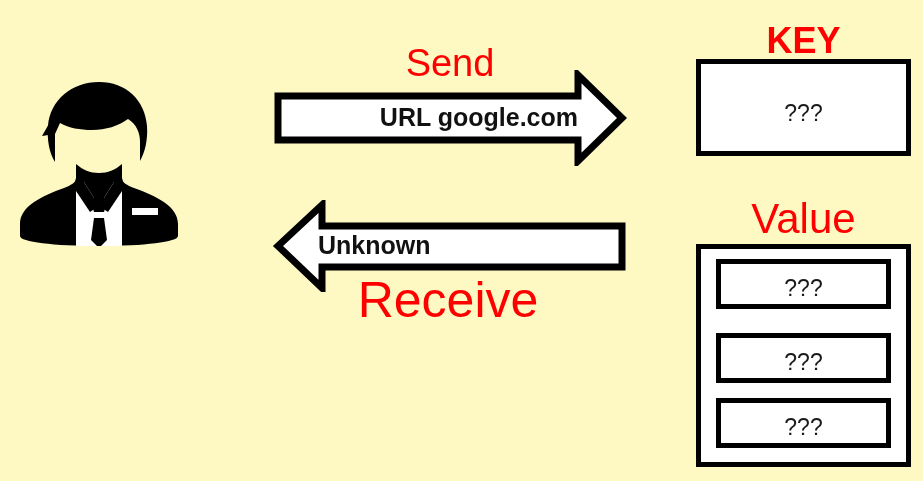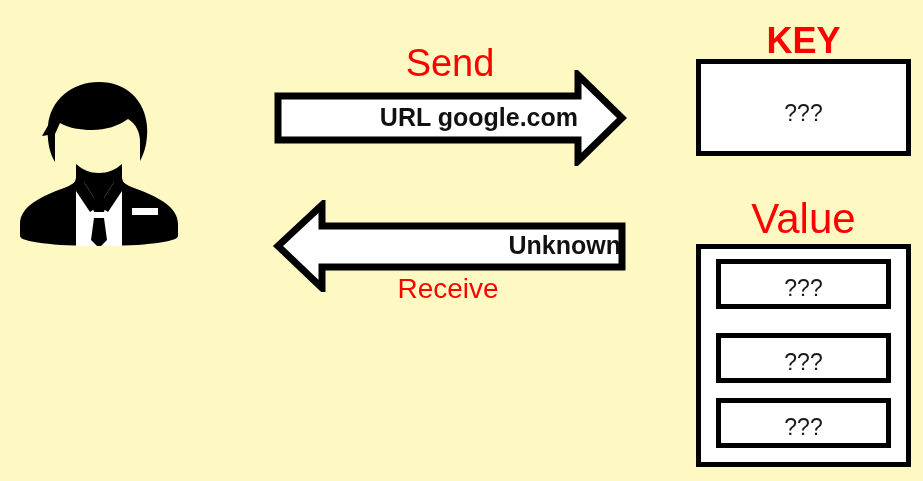--- a/index.html
+++ b/index.html
@@ -40,21 +40,21 @@
     top: 44px;
     width: 900px;
     text-align: center;
     font-size: 38px;
   }
   #receive-label {
     left: 0px;
     top: 275px;
     width: 896px;
     text-align: center;
-    font-size: 28px;
+    font-size: 50px;
   }
   #key-label {
     left: 696px;
     top: 23px;
     width: 215px;
     text-align: center;
     font-size: 36px;
     font-weight: 700;
   }
   #value-label {
@@ -91,21 +91,21 @@
   #send-arrow-text {
     left: 278px;
     top: 105px;
     width: 300px;
     text-align: right;
   }
   #receive-arrow-text {
     left: 318px;
     top: 233px;
     width: 303px;
-    text-align: right;
+    text-align: left;
   }
 
   
   #key-box {
     left: 696px;
     top: 59px;
     width: 215px;
     height: 97px;
     border: 5px solid #000000;
     box-sizing: border-box;

